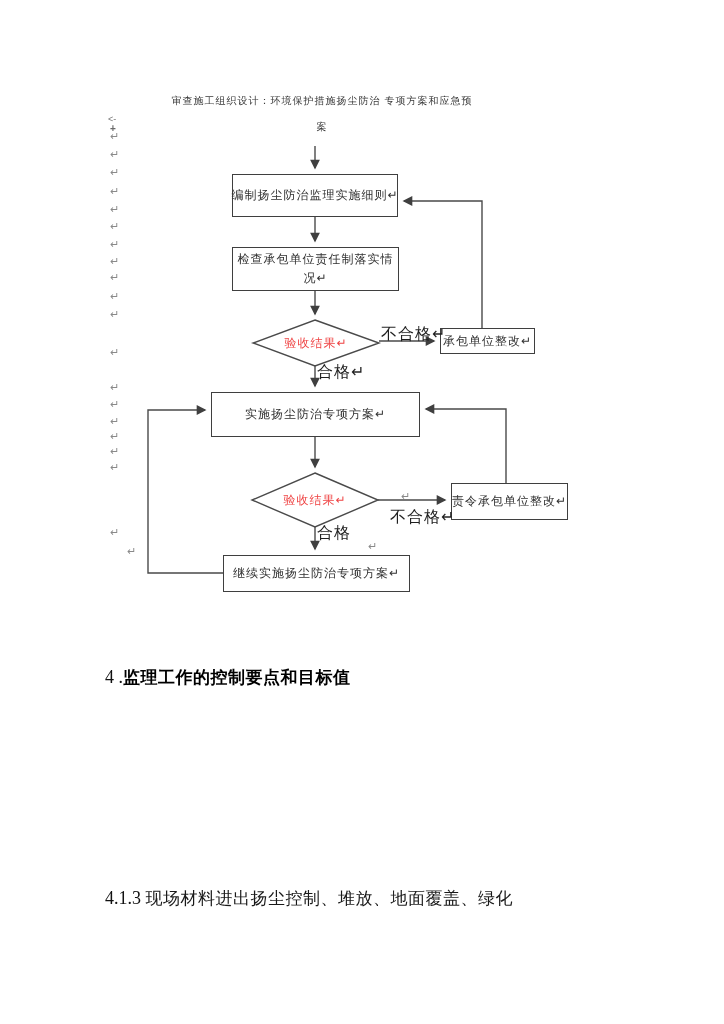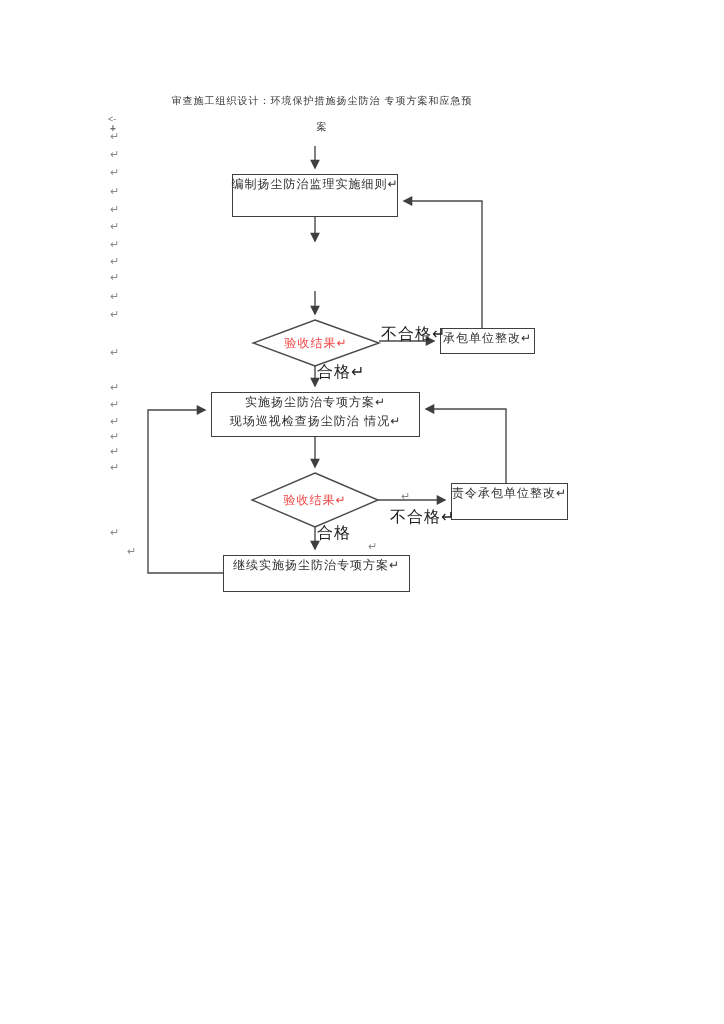--- a/index.html
+++ b/index.html
@@ -15,21 +15,21 @@
   
   .pmark{
     position:absolute;left:110px;font-size:11px;color:#8a8a8a;line-height:11px;
   }
   .pmark.sym-arrow{font-size:9px;color:#777;left:108px;}
   .pmark.sym-plus{font-size:10px;font-weight:bold;color:#6a6a6a;left:110px;}
   
   #flow-svg{position:absolute;left:0;top:0;width:724px;height:620px;}
   .fc-box{
     position:absolute;background:#fff;border:1.4px solid #3f3f3f;
-    display:flex;flex-direction:column;align-items:center;justify-content:flex-start;
+    display:flex;flex-direction:column;align-items:center;justify-content:center;
     font-size:12px;color:#303030;letter-spacing:1px;text-align:center;
     line-height:19px;white-space:nowrap;box-sizing:border-box;
   }
   .fc-diamond-text{
     position:absolute;display:flex;align-items:center;justify-content:center;
     font-size:12px;color:#ef4444;letter-spacing:1px;white-space:nowrap;
   }
   .fc-label{
     position:absolute;font-size:16px;color:#1f1f1f;letter-spacing:1px;white-space:nowrap;
   }
@@ -94,48 +94,57 @@
       <path d="M223,573 H148 V410 H205" marker-end="url(#arr)"></path>
       <polygon points="315,320 379,343 315,366 253,343" fill="#ffffff"></polygon>
       <polygon points="315,473 378,500 315,527 252,500" fill="#ffffff"></polygon>
     </g>
   </svg>
 
   <div class="fc-box" style="left:232px;top:174px;width:166px;height:43px">
     <span>编制扬尘防治监理实施细则↵</span>
   </div>
 
+  <div class="fc-box" style="left:232px;top:247px;width:167px;height:44px">
+    <span>检查承包单位责任制落实情</span>
+    <span>况↵</span>
+  </div>
 
   <div class="fc-diamond-text" style="left:253px;top:320px;width:126px;height:46px">验收结果↵</div>
 
   <div class="fc-box" style="left:440px;top:328px;width:95px;height:26px">
     <span>承包单位整改↵</span>
   </div>
 
   <div class="fc-box" style="left:211px;top:392px;width:209px;height:45px">
     <span>实施扬尘防治专项方案↵</span>
-    <span>现场巡视检查扬尘防治 情况↵</span>
   </div>
 
   <div class="fc-diamond-text" style="left:252px;top:473px;width:126px;height:54px">验收结果↵</div>
 
   <div class="fc-box" style="left:223px;top:555px;width:187px;height:37px">
     <span>继续实施扬尘防治专项方案↵</span>
   </div>
 
   <div class="fc-box" style="left:451px;top:483px;width:117px;height:37px">
     <span>责令承包单位整改↵</span>
   </div>
 
   <div class="fc-label" style="left:381px;top:324px">不合格↵</div>
   <div class="fc-label" style="left:317px;top:362px">合格↵</div>
   <div class="fc-label" style="left:390px;top:507px">不合格↵</div>
   <div class="fc-label" style="left:317px;top:523px">合格</div>
   <span class="ret-mark" style="left:401px;top:490px">↵</span>
   <span class="ret-mark" style="left:368px;top:540px">↵</span>
 
 
+  <div class="heading" style="top:666px">
+    <span class="num-serif">4 .</span><span class="txt-bold">监理工作的控制要点和目标值</span>
+  </div>
 
 
 
 
+  <div class="heading" style="top:887px">
+    <span class="num-serif">4.1.3 </span><span class="txt-reg">现场材料进出扬尘控制、堆放、地面覆盖、绿化</span>
+  </div>
 
 </div>
 
 </body></html>

